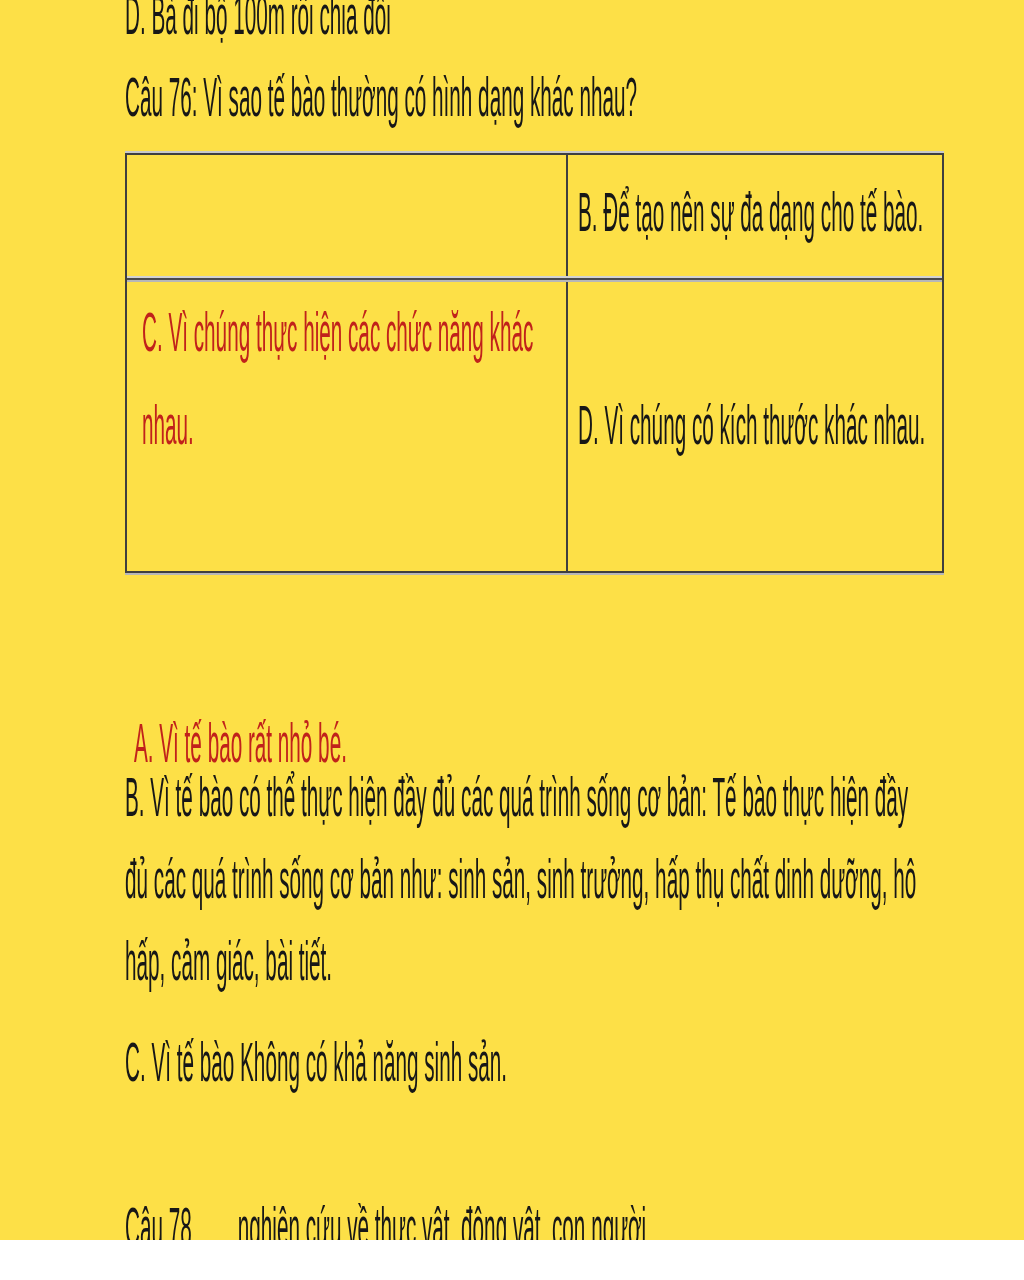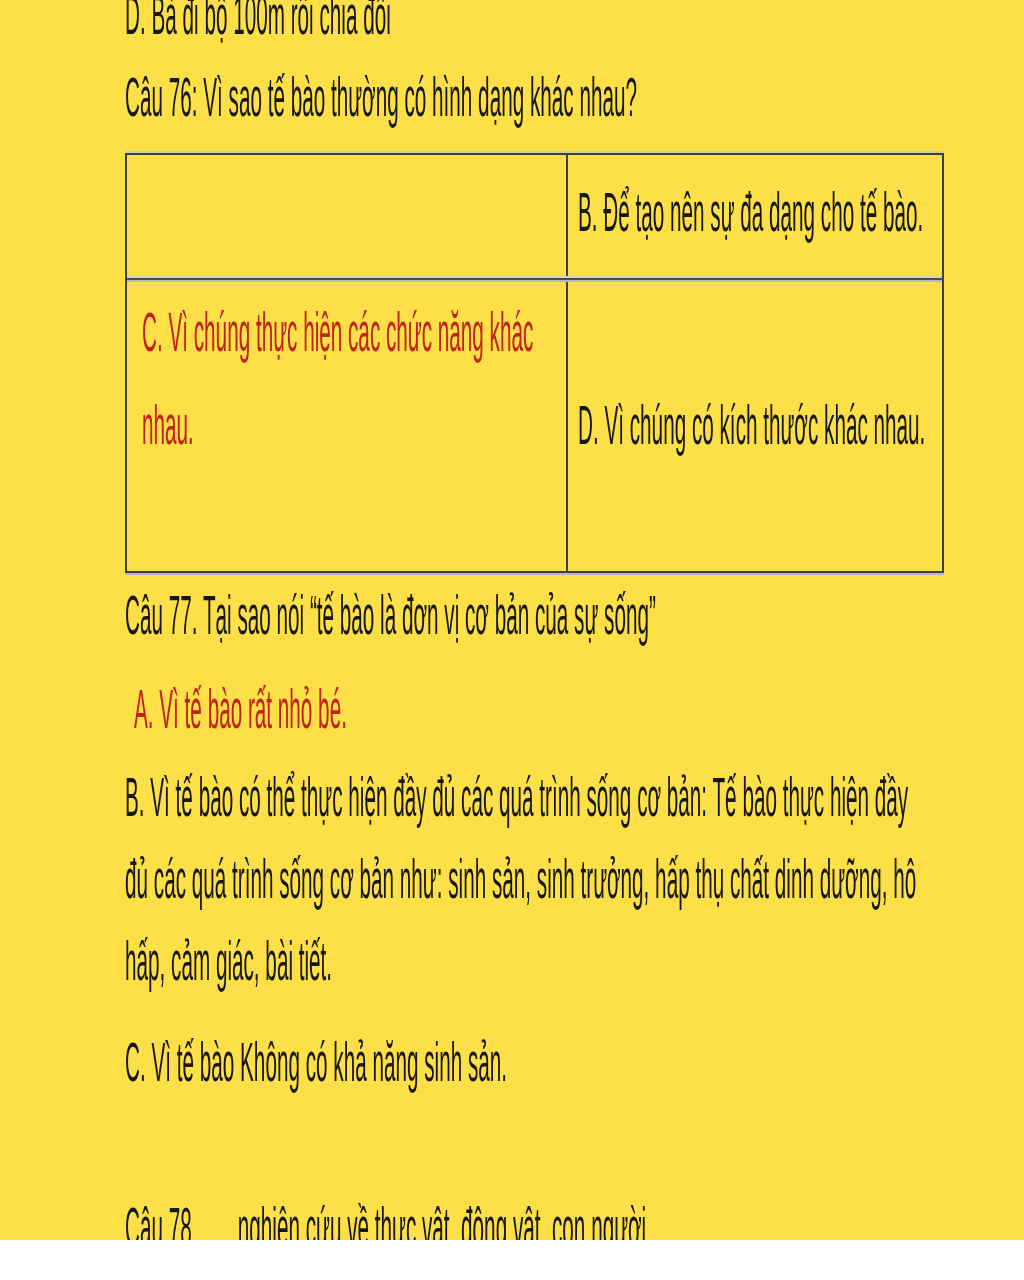--- a/index.html
+++ b/index.html
@@ -91,24 +91,21 @@
   <div class="line red" style="top:301px; left:133px">
     <span class="cond">C. Vì chúng thực hiện các chức năng khác</span>
   </div>
   <div class="line red" style="top:394px; left:133px">
     <span class="cond">nhau.</span>
   </div>
   <div class="line" style="top:394px; left:578px">
     <span class="cond">D. Vì chúng có kích thước khác nhau.</span>
   </div>
 
-  <div class="line" style="top:584px">
-    <span class="cond">Câu 77. Tại sao nói “tế bào là đơn vị cơ bản của sự sống”</span>
-  </div>
-  <div class="line red" style="top:678px">
+  <div class="line red" style="top:712px">
     <span class="cond">A. Vì tế bào rất nhỏ bé.</span>
   </div>
   <div class="line" style="top:766px">
     <span class="cond">B. Vì tế bào có thể thực hiện đầy đủ các quá trình sống cơ bản: Tế bào thực hiện đầy</span>
   </div>
   <div class="line" style="top:848px">
     <span class="cond">đủ các quá trình sống cơ bản như: sinh sản, sinh trưởng, hấp thụ chất dinh dưỡng, hô</span>
   </div>
   <div class="line" style="top:930px">
     <span class="cond">hấp, cảm giác, bài tiết.</span>

